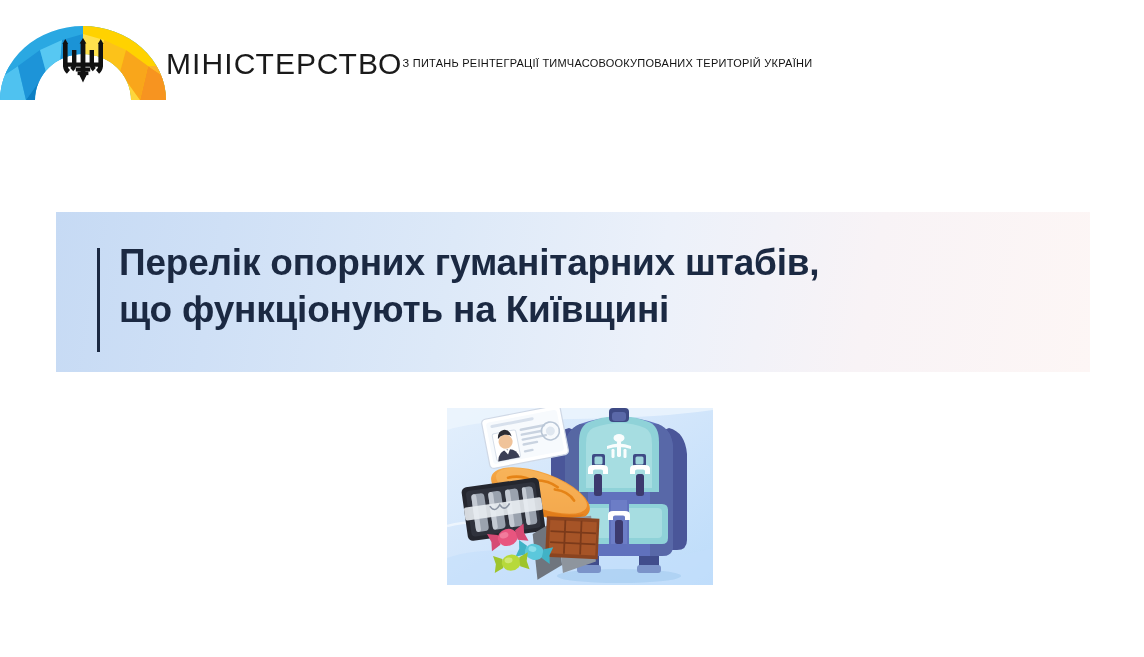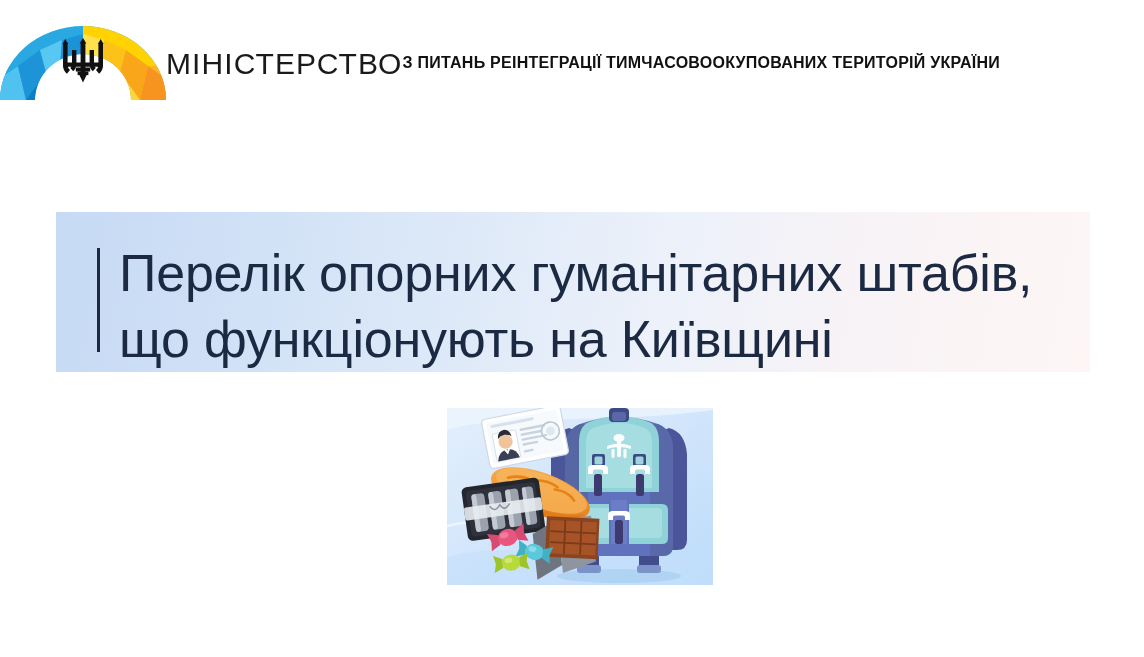--- a/index.html
+++ b/index.html
@@ -47,22 +47,22 @@
     font-family: "Liberation Sans", "DejaVu Sans", sans-serif;
     font-size: 30px;
     font-weight: 300;
     letter-spacing: 1.1px;
     color: #1a1a1a;
     line-height: 1.08;
     white-space: nowrap;
   }
   .logo-subline {
     font-family: "Liberation Sans", "DejaVu Sans", sans-serif;
-    font-size: 16px;
-    font-weight: 700;
+    font-size: 11px;
+    font-weight: 400;
     letter-spacing: 0.25px;
     color: #111111;
     line-height: 1.28;
     text-align: center;
     white-space: nowrap;
   }
 
   
   .title-banner {
     position: absolute;
@@ -87,22 +87,22 @@
     width: 3px;
     height: 104px;
     background: #1b2942;
   }
   .title-text {
     position: absolute;
     left: 63px;
     top: 28px;
     width: 950px;
     font-family: "Liberation Sans", "DejaVu Sans", sans-serif;
-    font-size: 52px;
-    font-weight: 400;
+    font-size: 37px;
+    font-weight: 700;
     color: #1b2942;
     line-height: 1.27;
     letter-spacing: -0.2px;
     white-space: pre-line;
   }
 
   
   .illustration {
     position: absolute;
     left: 447px;

